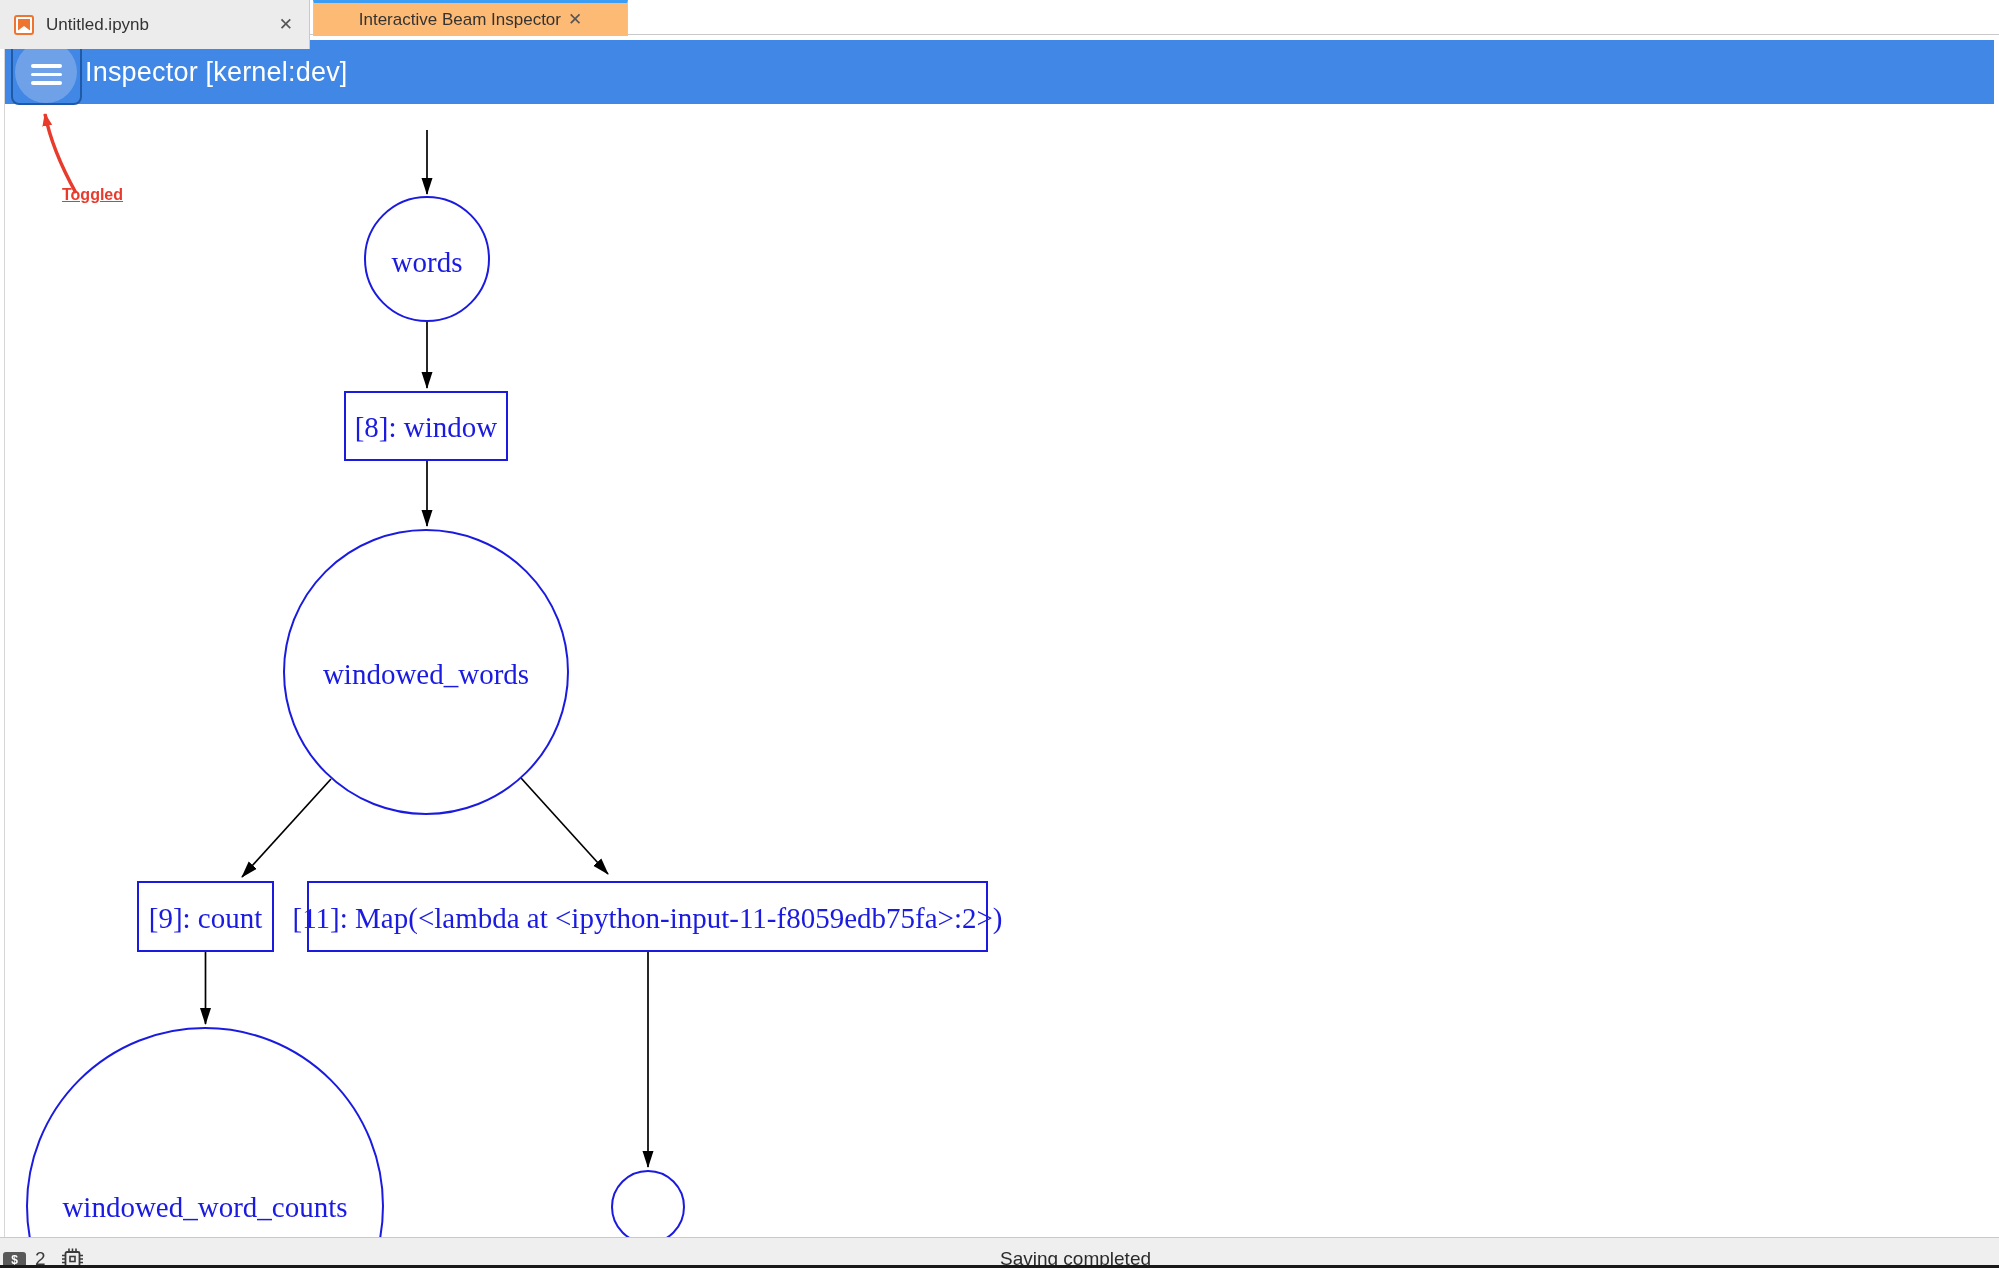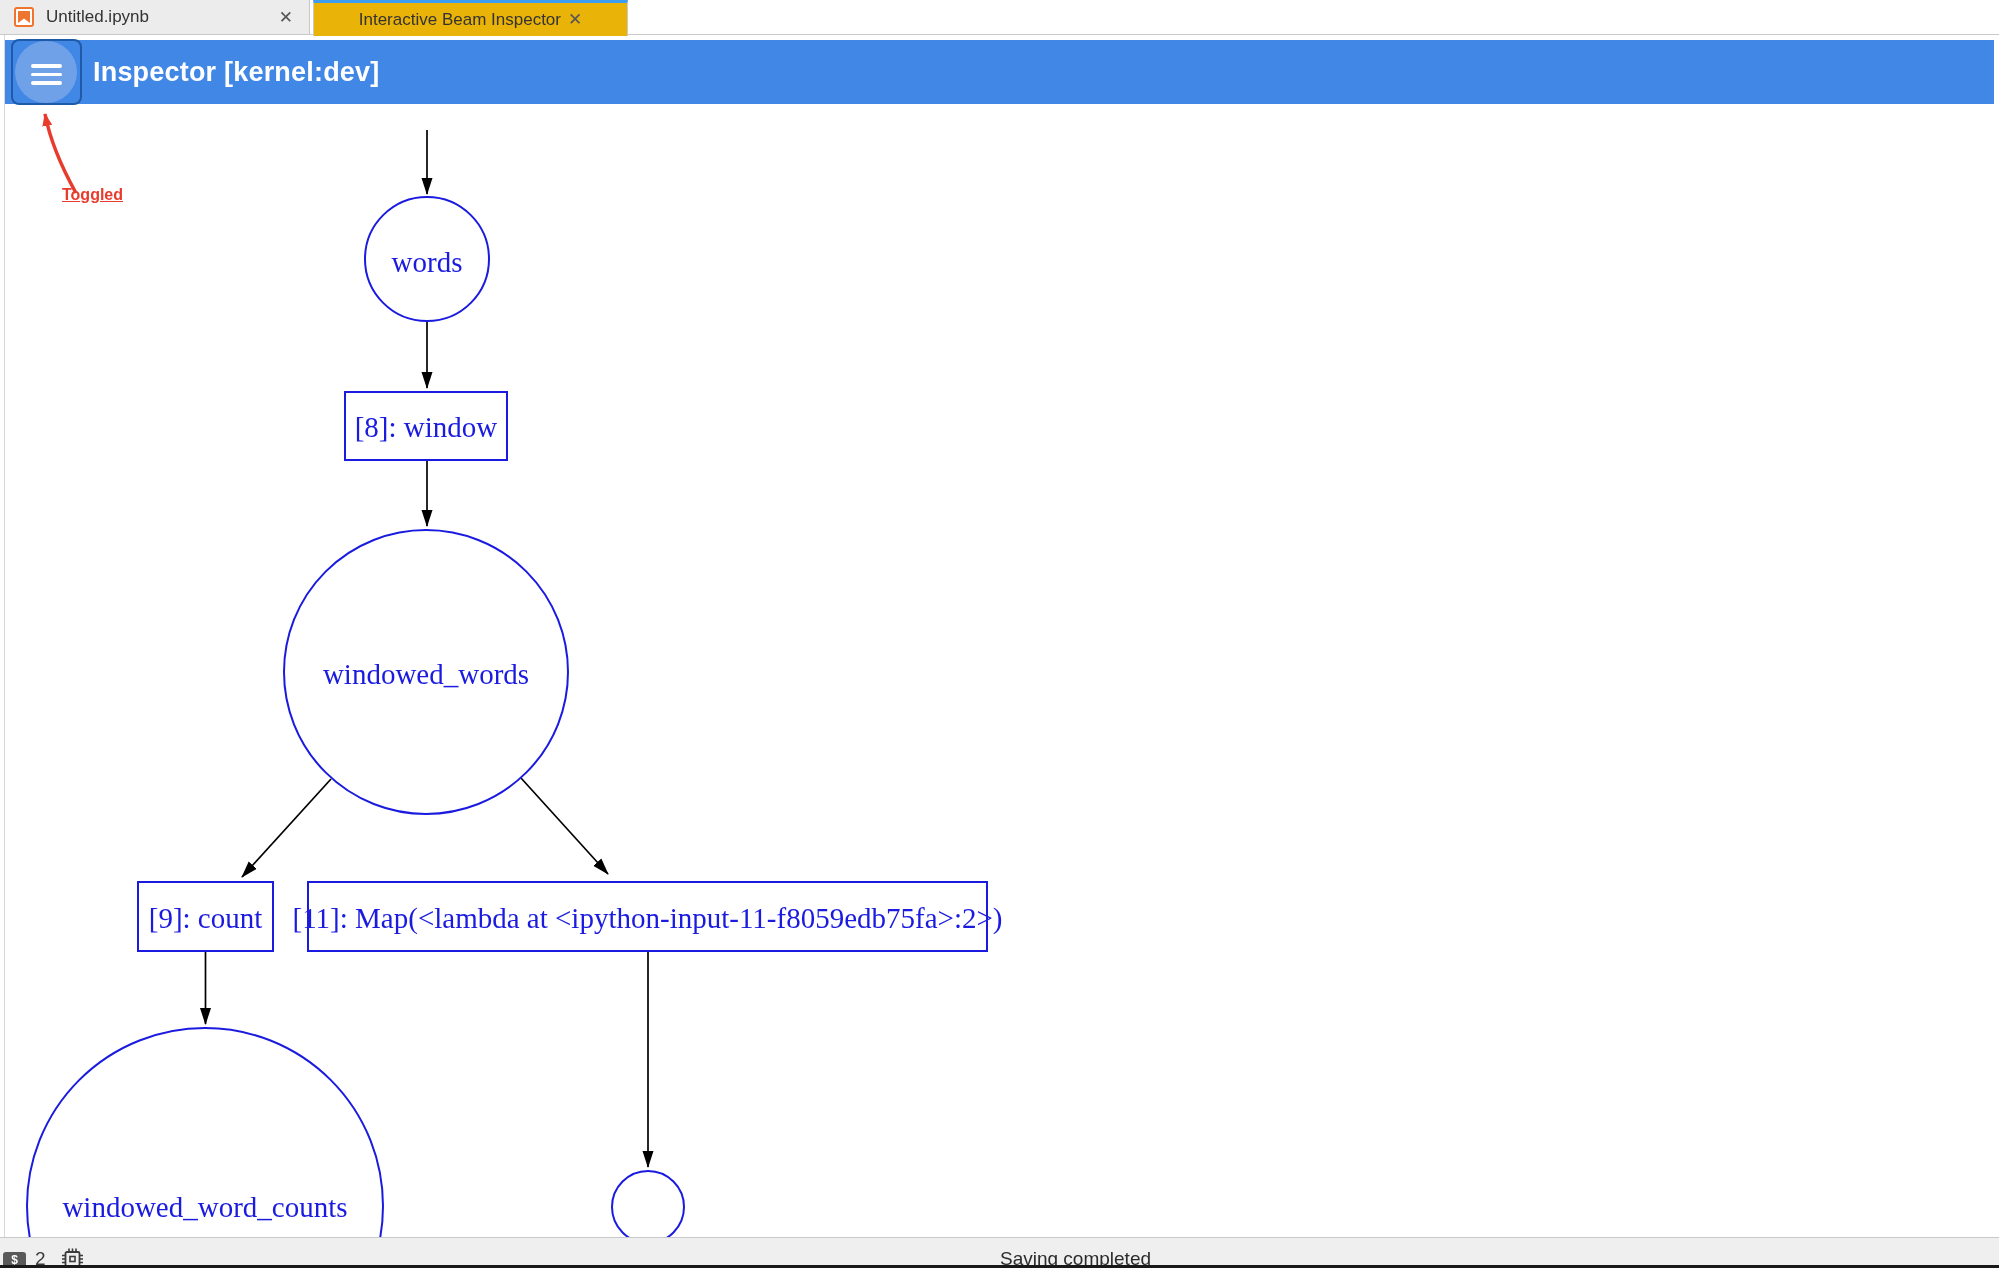--- a/index.html
+++ b/index.html
@@ -2,27 +2,27 @@
 <html style="--header-blue: #4187e6; --node-blue: #1b1be0; --edge-black: #000000; --annotation-red: #e83b2c; --tab-accent-blue: #3d9df3;"><head>
 <meta charset="utf-8">
 <style>
   html,body{margin:0;padding:0;background:#fff;}
   #app{position:relative;width:1999px;height:1268px;overflow:hidden;background:#fff;
        font-family:"Liberation Sans", sans-serif;}
 
   
   .tabbar{position:absolute;left:0;top:0;width:100%;height:35px;background:#fff;
           border-bottom:1px solid #c9c9c9;box-sizing:border-box;z-index:5;}
-  .tab{position:absolute;top:0;height:34px;display:flex;align-items:center;
+  .tab{position:absolute;top:0;height:49px;display:flex;align-items:center;
        box-sizing:border-box;font-size:17px;color:#333;cursor:pointer;}
   .tab-untitled{left:0;width:310px;background:#ececec;border-right:1px solid #c9c9c9;
                 padding-left:14px;}
   .tab-untitled .tab-label{margin-left:12px;}
   .tab-untitled .tab-close{margin-left:auto;margin-right:16px;}
-  .tab-inspector{left:313px;width:315px;height:36px;background:#eab308;
+  .tab-inspector{left:313px;width:315px;height:36px;background:#fdba74;
                  border-left:1px solid #c9c9c9;border-right:1px solid #c9c9c9;
                  border-top:3px solid var(--tab-accent-blue,#3d9df3);
                  justify-content:center;}
   .tab-inspector .tab-close{margin-left:7px;}
   .tab-close{color:#565656;font-size:17px;line-height:1;}
   .nb-icon{width:20px;height:20px;border:2px solid #ee7430;border-radius:3px;
            box-sizing:border-box;position:relative;background:#fff;flex:0 0 auto;}
   .nb-icon::after{content:"";position:absolute;left:2px;top:2px;right:2px;bottom:2px;
            background:#ee7430;clip-path:polygon(0 0,100% 0,100% 100%,50% 62%,0 100%);}
 
@@ -34,22 +34,22 @@
   .header{position:absolute;left:5px;top:40px;width:1989px;height:64px;
           background:var(--header-blue,#4187e6);z-index:4;}
   .menu-btn{position:absolute;left:6px;top:-1px;width:71px;height:66px;
           border:2px solid #1f5aa8;border-radius:8px;background:var(--header-blue,#4187e6);
           box-sizing:border-box;padding:0;cursor:pointer;overflow:hidden;}
   .menu-circle{position:absolute;left:2px;top:0;width:62px;height:62px;border-radius:50%;
           background:#6fa1e9;}
   .menu-bars{position:absolute;left:18px;top:23px;width:31px;}
   .menu-bars span{display:block;height:3.5px;background:#fff;border-radius:2px;
           margin-bottom:5px;}
-  .header-title{position:absolute;left:88px;top:0;height:64px;line-height:64px;
-          color:#fff;font-size:27px;font-weight:700;letter-spacing:.2px;}
+  .header-title{position:absolute;left:80px;top:0;height:64px;line-height:64px;
+          color:#fff;font-size:27px;font-weight:400;letter-spacing:.2px;}
 
   
   .annotation-label{position:absolute;left:62px;top:186px;font-size:16px;font-weight:bold;
           color:var(--annotation-red,#e83b2c);z-index:3;text-decoration:underline;}
   .annotation-svg{position:absolute;left:0;top:0;z-index:3;}
 
   
   .graph-svg{position:absolute;left:0;top:0;z-index:1;}
   .graph-svg text{font-family:"Liberation Serif", serif;font-size:29px;
           fill:var(--node-blue,#1b1be0);}

